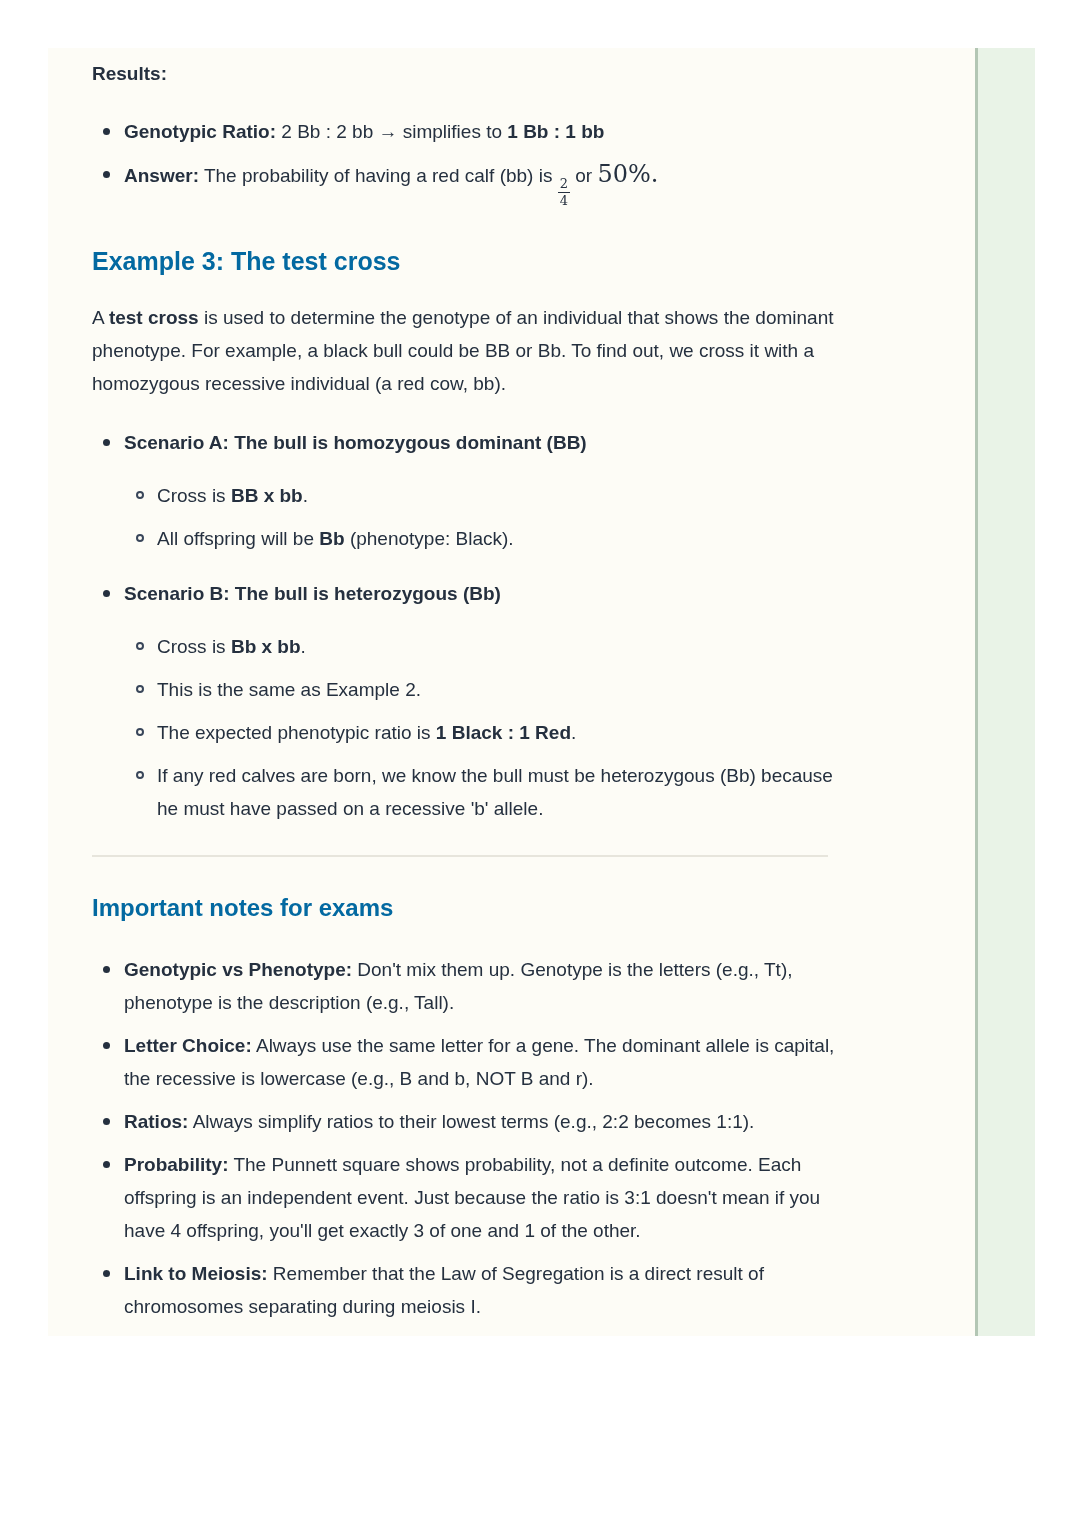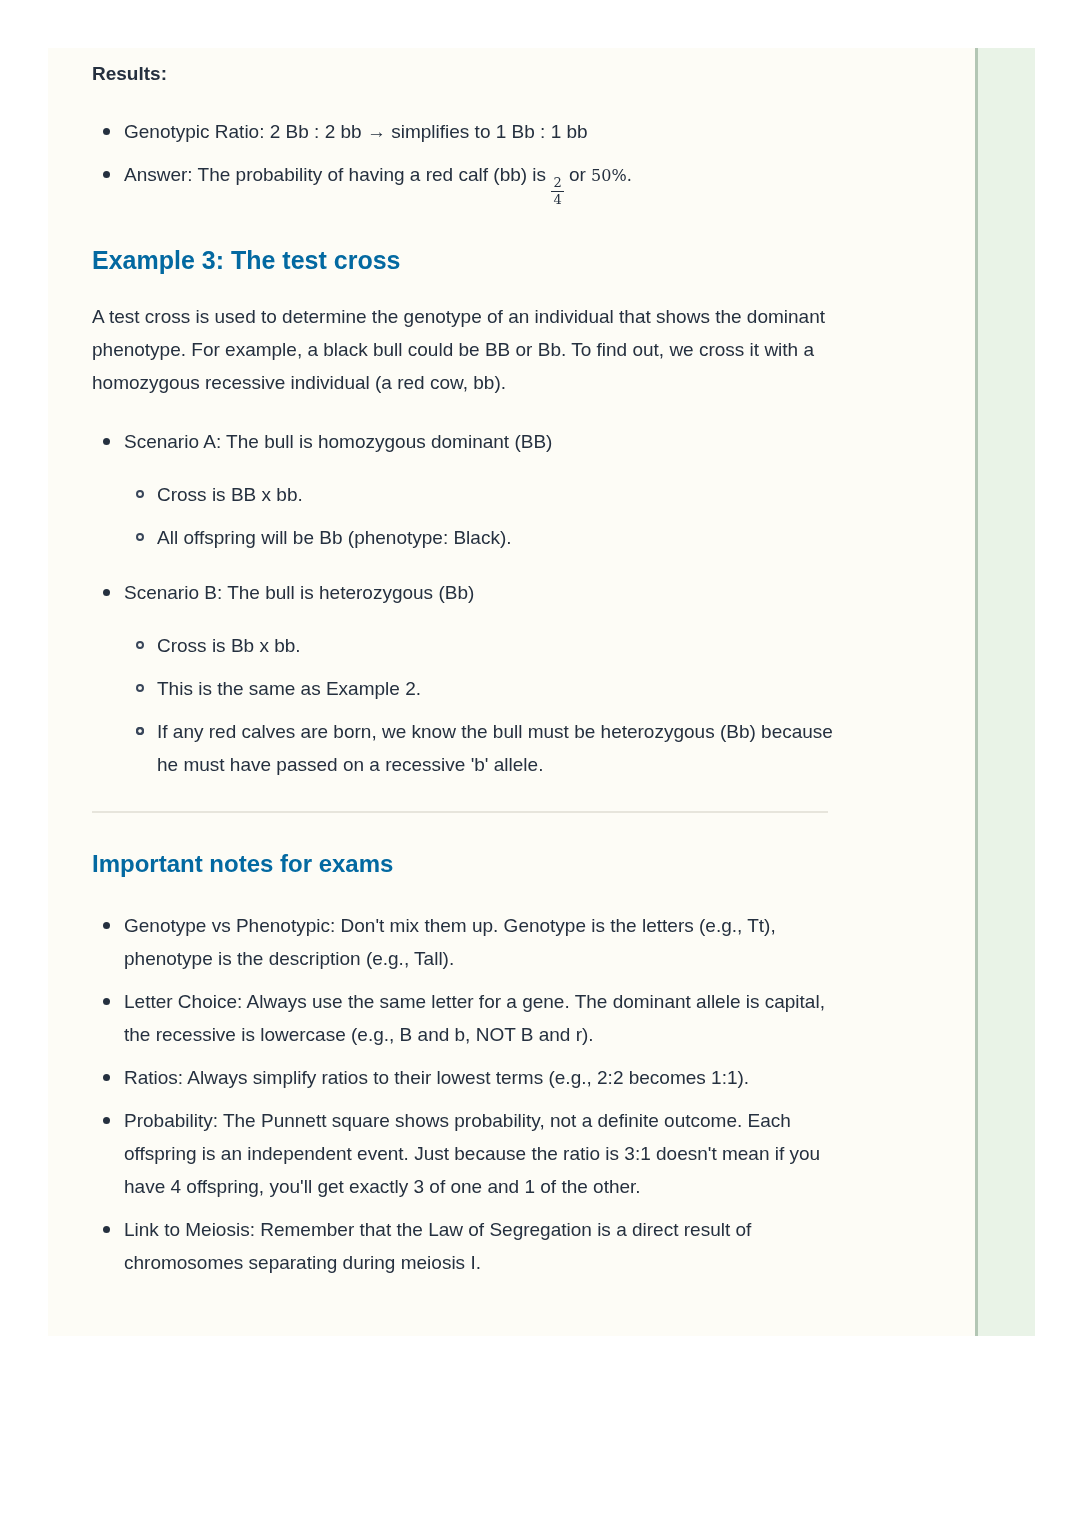--- a/index.html
+++ b/index.html
@@ -55,24 +55,24 @@
 
   .sublist { margin-top: 20px; }
   .subli { position: relative; padding-left: 33px; margin-bottom: 10px; font-weight: 400; }
   .subli > .marker {
     position: absolute; left: 12px; top: 12px;
     width: 8px; height: 8px; border-radius: 50%;
     background: transparent;
     border: 2px solid #39465a;
   }
 
-  b { font-weight: 400; }
+  b { font-weight: 700; }
   i { font-style: italic; }
 
-  .math { font-family: "DejaVu Serif", serif; font-size: 16px; }
+  .math { font-family: "DejaVu Serif", serif; font-size: 24px; }
   .frac {
     display: inline-flex; flex-direction: column; align-items: center;
     vertical-align: -6px;
     font-family: "DejaVu Serif", serif;
     font-size: 13px; line-height: 13px;
   }
   .frac .num { padding: 0 2px 2px 2px; border-bottom: 1.3px solid #25303f; }
   .frac .den { padding: 1px 2px 0 2px; }
 
   .divider {
@@ -152,39 +152,40 @@
               <div class="subli">
                 <span class="marker"></span>
                 <span><span>Cross is </span><b>Bb x bb</b><span>.</span></span>
               </div>
               <div class="subli">
                 <span class="marker"></span>
                 <span><span>This is the same as Example 2.</span><b></b><span></span></span>
               </div>
               <div class="subli">
                 <span class="marker"></span>
+                <span><span>The expected phenotypic ratio is </span><b>1 Black : 1 Red</b><span>.</span></span>
               </div>
               <div class="subli">
                 <span class="marker"></span>
                 <span><span>If any red calves are born, we know the bull must be heterozygous (Bb) because he must have passed on a recessive 'b' allele.</span><b></b><span></span></span>
               </div>
             </div>
           </div>
         </div>
 
       </div>
 
       <hr class="divider">
 
       <h2 class="green">Important notes for exams</h2>
 
       <div class="list">
         <div class="li">
           <span class="marker"></span>
-          <span><b>Genotype vs Phenotypic:</b><span> Don't mix them up. Genotype is the letters (e.g., Tt), phenotype is the description (e.g., Tall).</span></span>
+          <span><b>Genotypic vs Phenotype:</b><span> Don't mix them up. Genotype is the letters (e.g., Tt), phenotype is the description (e.g., Tall).</span></span>
         </div>
         <div class="li">
           <span class="marker"></span>
           <span><b>Letter Choice:</b><span> Always use the same letter for a gene. The dominant allele is capital, the recessive is lowercase (e.g., B and b, NOT B and r).</span></span>
         </div>
         <div class="li">
           <span class="marker"></span>
           <span><b>Ratios:</b><span> Always simplify ratios to their lowest terms (e.g., 2:2 becomes 1:1).</span></span>
         </div>
         <div class="li">

